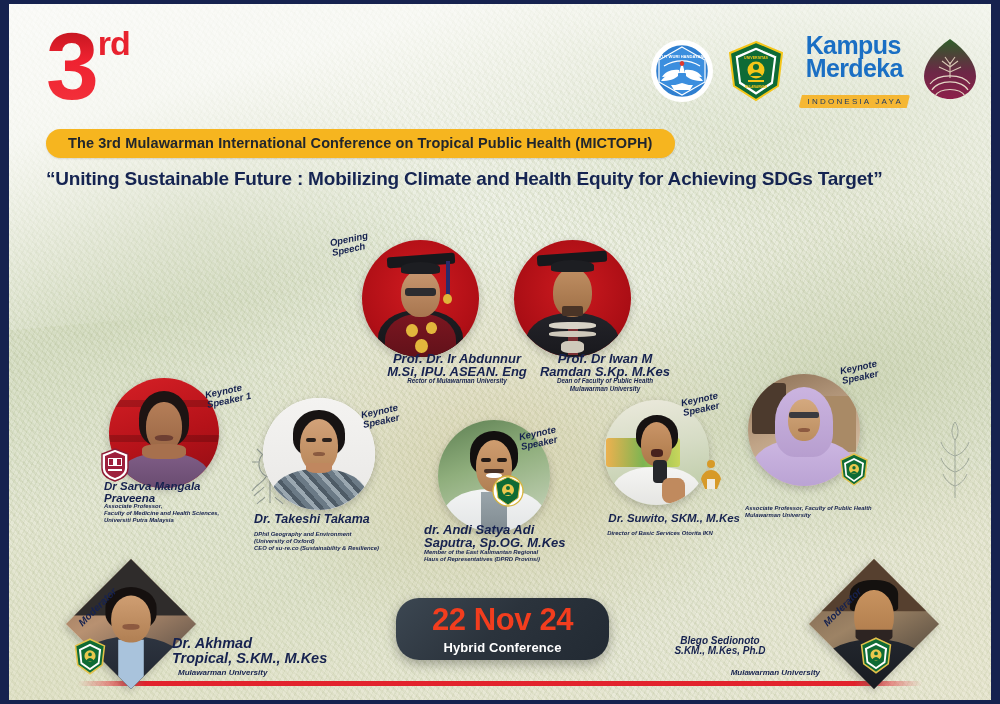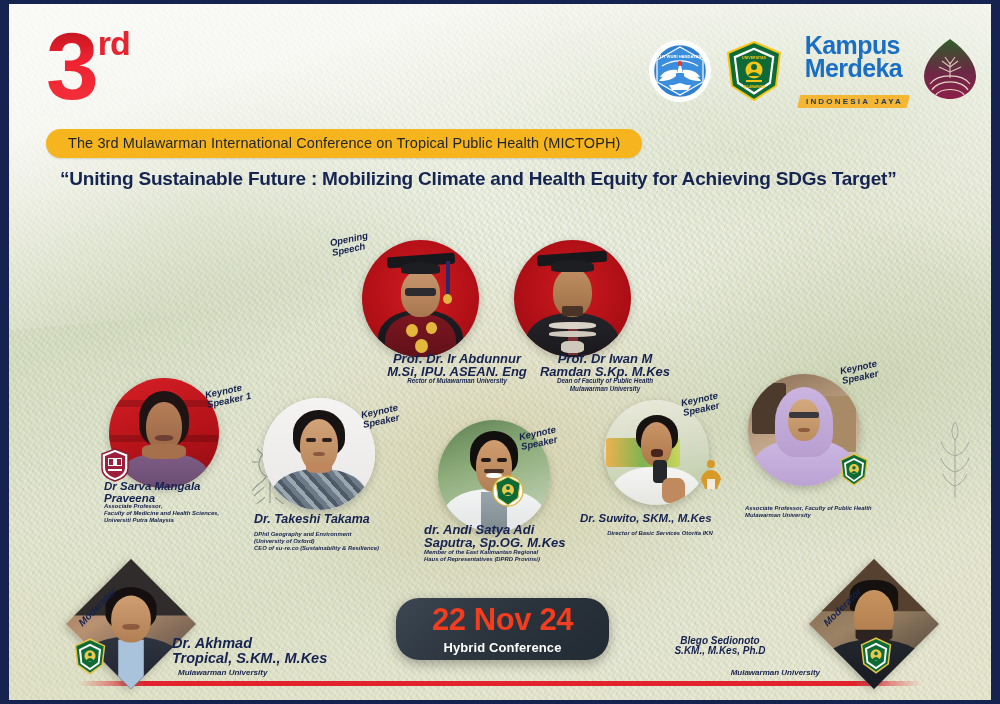--- a/index.html
+++ b/index.html
@@ -106,36 +106,36 @@
     width:62px; height:62px;
     display:flex; align-items:center; justify-content:center;
   }
   .km-wrap { display:flex; flex-direction:column; align-items:center; }
   .km-text {
     font-size:25px; font-weight:bold; color:#1a6fc4; line-height:.92;
     letter-spacing:-.6px; text-align:left;
   }
   .km-sub {
     margin-top:15px; background:#f5b733; color:#1f3b63;
-    font-size:8px; font-weight:bold; letter-spacing:2.2px;
+    font-size:8px; font-weight:normal; letter-spacing:2.2px;
     padding:2px 7px 2px 9px; border-radius:2px;
     clip-path:polygon(3% 0,100% 0,97% 100%,0% 100%);
   }
   .logo-leaf { width:56px; height:62px; }
   
   .subbanner {
     position:absolute; left:46px; top:129px;
     background:#f6b51f; color:#21262d;
     border-radius:20px; padding:6px 22px 7px;
-    font-size:14.5px; font-weight:normal; letter-spacing:.1px;
+    font-size:14.5px; font-weight:bold; letter-spacing:.1px;
     box-shadow:0 1px 2px rgba(0,0,0,.12);
   }
   .theme {
     position:absolute; left:46px; top:168px; right:69px;
-    font-size:19px; font-weight:bold; color:#152451; letter-spacing:-.2px;margin-left:14px;
+    font-size:19px; font-weight:bold; color:#152451; letter-spacing:-.2px;
   }
   
   .circle-photo {
     position:absolute; border-radius:50%; overflow:hidden;
     box-shadow:0 3px 9px rgba(0,0,0,.20);
   }
   .name {
     position:absolute; font-weight:bold; font-style:italic;
     color:#16224f; line-height:1.03; white-space:pre-line;
   }
@@ -431,21 +431,21 @@
 Speaker</div>
   <svg class="badge" style="left:694px;top:455px;width:34px;height:36px;" viewBox="0 0 34 36">
     <g fill="#d79a28">
       <circle cx="17" cy="9" r="4"></circle>
       <path d="M17 2 v-2M11 4 l-1.5-1.5M23 4 l1.5-1.5M8 9 h-2M26 9 h2M11 14 l-1.5 1.5M23 14 l1.5 1.5"></path>
       <path d="M6 20 c2-5 7-7 11-7 s9 2 11 7 c-3 5-7 7-11 7 s-9-2-11-7z" opacity=".0"></path>
       <path d="M17 15 c5 0 9 4 10 9 l-4 10 h-12 l-4-10 c1-5 5-9 10-9z"></path>
     </g>
     <path d="M13 24 h8 v10 h-8z" fill="#f0ece2"></path>
   </svg>
-  <div class="name" style="left:580px;top:513px;width:160px;font-size:11.5px;text-align:left;">Dr. Suwito, SKM., M.Kes</div>
+  <div class="name" style="left:580px;top:513px;width:160px;font-size:11.5px;text-align:right;">Dr. Suwito, SKM., M.Kes</div>
   <div class="affil" style="left:580px;top:530px;width:160px;font-size:5.9px;text-align:center;">Director of Basic Services Otorita IKN</div>
 
   <div class="circle-photo" style="left:748px;top:374px;width:112px;height:112px;">
     <div class="ph">
       <div class="ph-bg" style="background:linear-gradient(160deg,#8b6f55 0%,#c0a487 48%,#e0cdb4 100%);"></div>
       <div style="position:absolute;left:4%;top:8%;width:30%;height:46%;background:#4c3a2d;border-radius:3px;"></div>
       <div style="position:absolute;left:66%;top:20%;width:30%;height:50%;background:#a98a66;"></div>
       <div class="ph-body" style="left:4%;top:58%;width:92%;height:56%;background:linear-gradient(180deg,#cdb7e2,#b49ccf);"></div>
       <div class="ph-hair" style="left:24%;top:12%;width:52%;height:62%;background:linear-gradient(180deg,#cbb4e0,#b79ecf);border-radius:50% 50% 34% 34%;"></div>
       <div class="ph-head" style="left:36%;top:22%;width:28%;height:38%;background:linear-gradient(180deg,#d4a97f,#bb8d5f);"></div>

